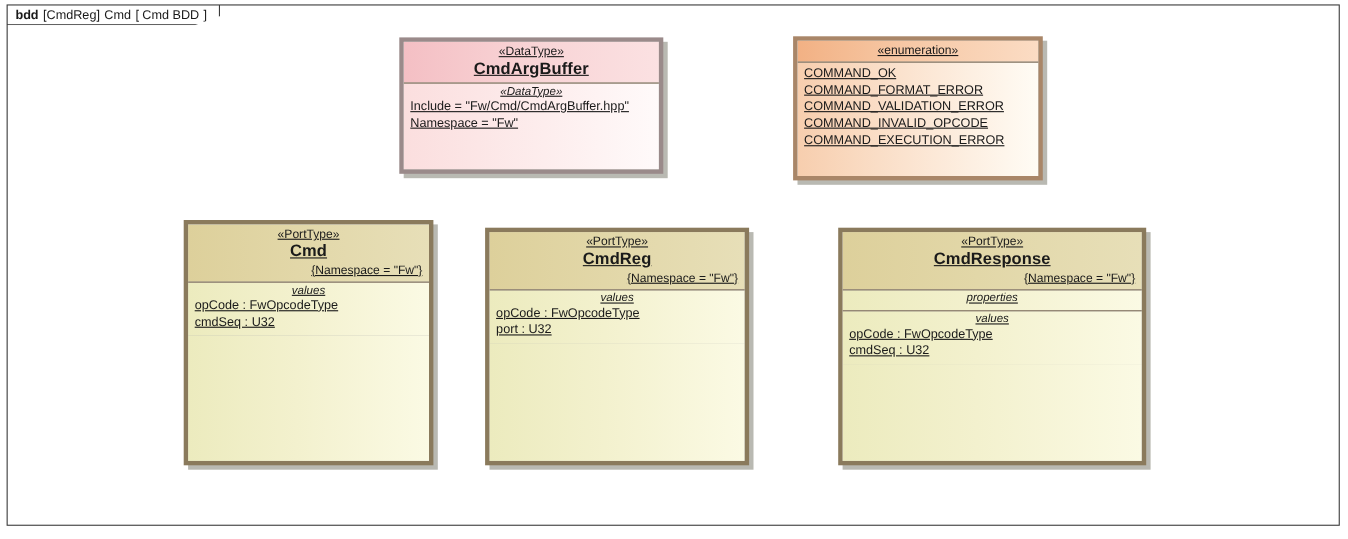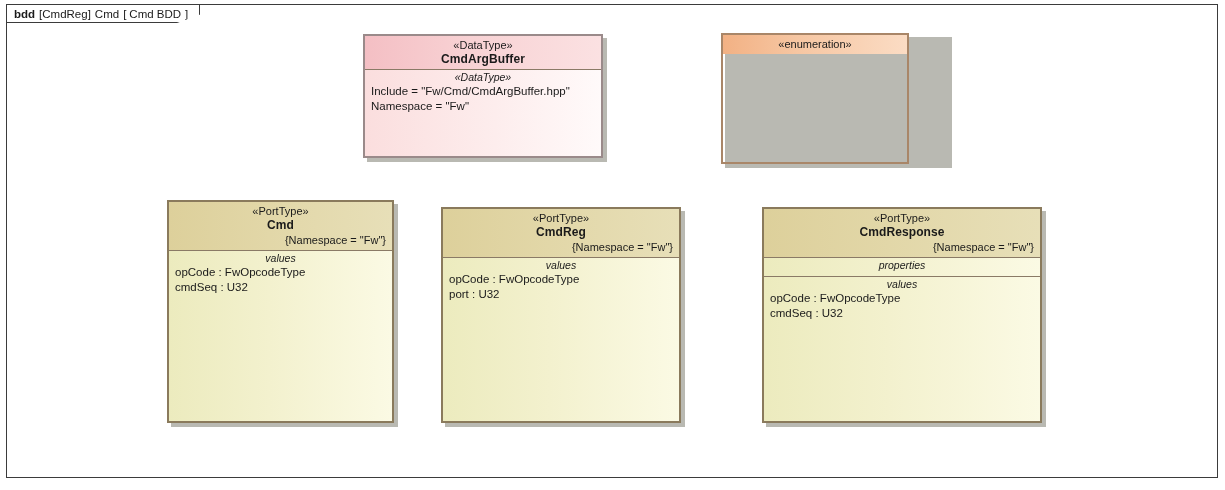--- a/index.html
+++ b/index.html
@@ -48,24 +48,25 @@
     text-align: right;
   }
   #frame-tab .kind { font-weight: bold; margin-right: 4px; }
   #frame-tab .seg  { margin-right: 4px; }
   #frame-tab .brk  { margin-right: 3px; }
 
   
   .node {
     position: absolute;
     box-sizing: border-box;
-    border: 2px solid #d946ef;
+    border: 4px solid #d946ef;
     font-size: 11.5px;
     color: #1a1a1a;
     overflow: hidden;
+    text-decoration: underline;
   }
   .node::after {
     content: "";
     position: absolute;
     left: 4px;
     top: 4px;
     right: -4px;
     bottom: -4px;
     background: rgba(0,0,0,0.22);
     z-index: -1;
@@ -75,21 +76,21 @@
     background: #b9b9b2;
     z-index: 0;
   }
 
   .hdr {
     padding: 3px 6px 3px 6px;
     text-align: center;
     line-height: 1.18;
   }
   .stereo { font-size: 11px; }
-  .nm { font-weight: bold; font-size: 12px; letter-spacing: 0.1px; }
+  .nm { font-weight: bold; font-size: 15px; letter-spacing: 0.1px; }
   .tagval {
     font-size: 11px;
     text-align: right;
     padding-top: 2px;
   }
   .sep { border-top: 1px solid #8a7a66; }
   .compart {
     padding: 1px 6px 4px 6px;
   }
   .compart-title {
@@ -157,24 +158,31 @@
     </div>
     <div class="body sep compart">
       <div class="compart-title">«DataType»</div>
       <div class="row">Include = "Fw/Cmd/CmdArgBuffer.hpp"</div>
       <div class="row">Namespace = "Fw"</div>
     </div>
   </div>
 </div>
 
 <div class="shadow" style="left:725px; top:37px; width:227px; height:131px;"></div>
-<div class="node" id="node-commandresponse" style="left:721px; top:33px; width:188px; height:131px;">
+<div class="node" id="node-commandresponse" style="left:721px; top:33px; width:227px; height:131px;">
   <div class="node-inner">
     <div class="hdr">
       <div class="stereo">«enumeration»</div>
+    </div>
+    <div class="body sep compart" style="padding-top:3px;">
+      <div class="row">COMMAND_OK</div>
+      <div class="row">COMMAND_FORMAT_ERROR</div>
+      <div class="row">COMMAND_VALIDATION_ERROR</div>
+      <div class="row">COMMAND_INVALID_OPCODE</div>
+      <div class="row">COMMAND_EXECUTION_ERROR</div>
     </div>
   </div>
 </div>
 
 <div class="shadow" style="left:171px; top:204px; width:227px; height:223px;"></div>
 <div class="node porttype" id="node-cmd" style="left:167px; top:200px; width:227px; height:223px;">
   <div class="node-inner">
     <div class="hdr">
       <div class="stereo">«PortType»</div>
       <div class="nm">Cmd</div>

